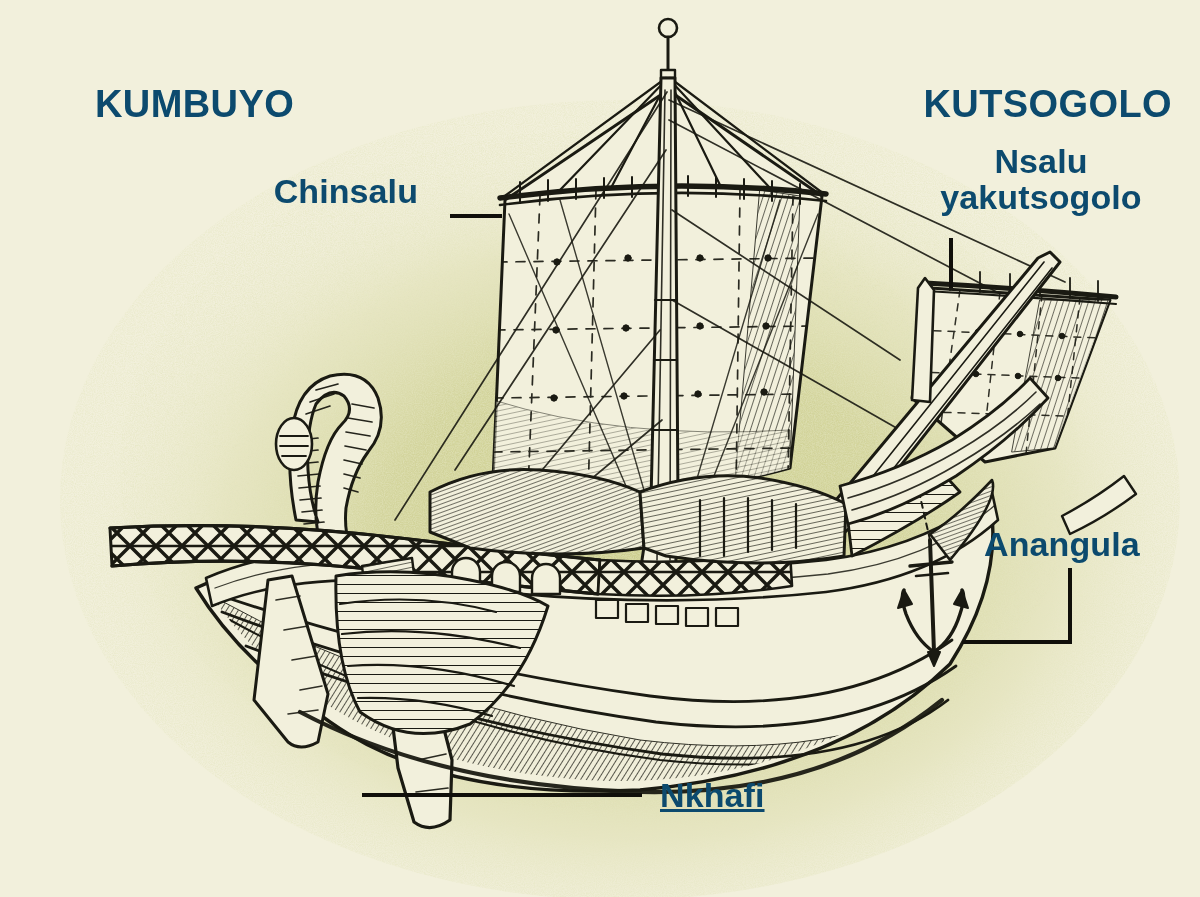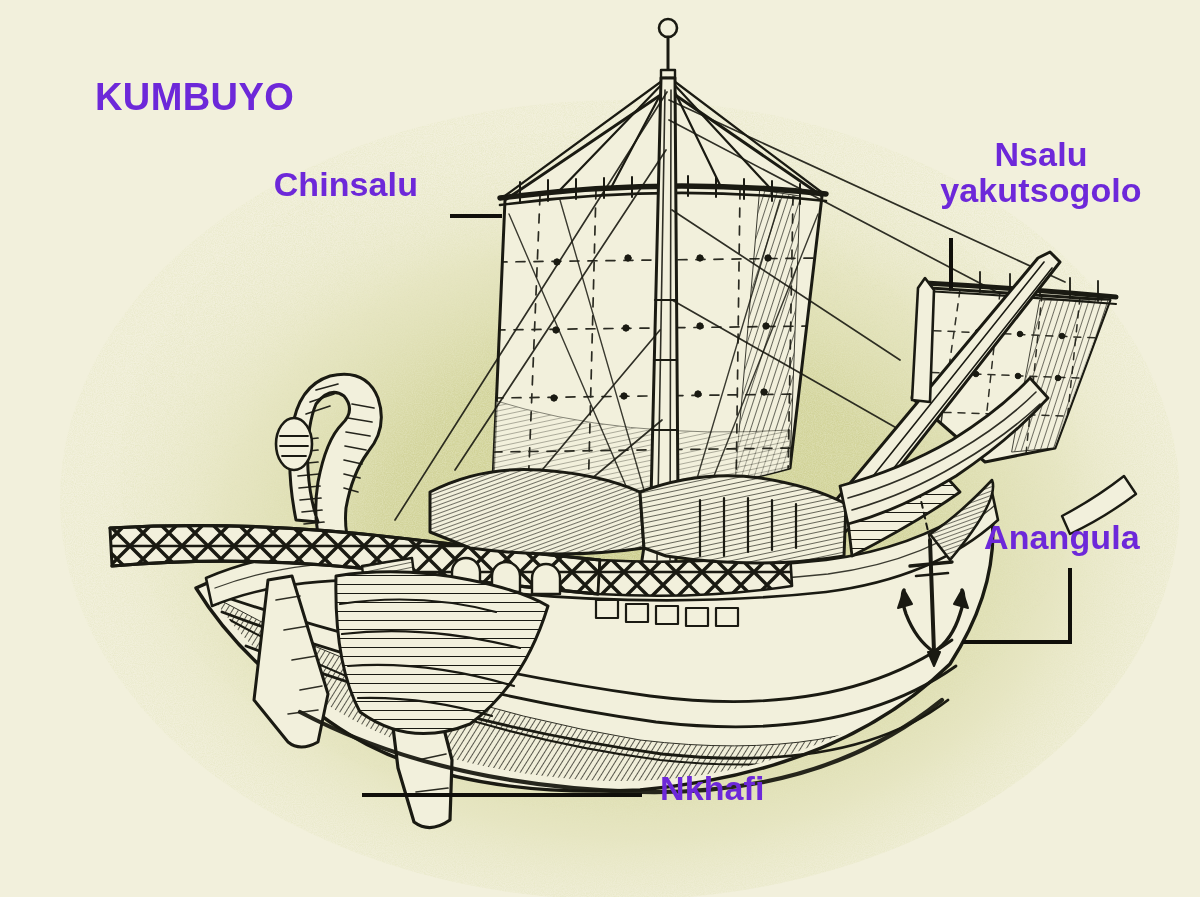--- a/index.html
+++ b/index.html
@@ -28,23 +28,24 @@
     position: absolute;
     left: 0;
     top: 0;
     width: 1200px;
     height: 897px;
   }
 
   
   .label {
     position: absolute;
-    color: #6d28d9;
+    color: #0c4a6e;
     white-space: nowrap;
     line-height: 1.04;
+    margin-top: 7px;
   }
   .label.heading {
     font-weight: 700;
     font-size: 38px;
     letter-spacing: 0.4px;
   }
   .label.part {
     font-weight: 700;
     font-size: 34px;
     letter-spacing: 0.1px;
@@ -447,27 +448,28 @@
   </svg>
 
   <div class="leader h" style="left:450px; top:214px; width:52px;"></div>
   <div class="leader v" style="left:949px; top:238px; height:50px;"></div>
   <div class="leader v" style="left:1068px; top:568px; height:76px;"></div>
   <div class="leader h" style="left:962px; top:640px; width:110px;"></div>
   <div class="leader h" style="left:362px; top:793px; width:280px;"></div>
 
   <div class="label heading" style="left:95px; top:78px;">KUMBUYO</div>
 
+  <div class="label heading ralign" style="left:772px; top:78px; width:400px;">KUTSOGOLO</div>
 
   <div class="label part two-line ralign" style="left:42px; top:166px; width:376px;">
     <div>Chinsalu</div>
   </div>
 
   <div class="label part" style="left:984px; top:520px;">Anangula</div>
 
   <div class="label part two-line calign" style="left:900px; top:136px; width:282px;">
     <div>Nsalu</div>
     <div>yakutsogolo</div>
   </div>
 
-  <div class="label part" style="left:660px; top:771px;">Nkhafi</div>
+  <div class="label part" style="left:660px; top:771px;text-decoration:underline;">Nkhafi</div>
 
 </div>
 
 </body></html>

